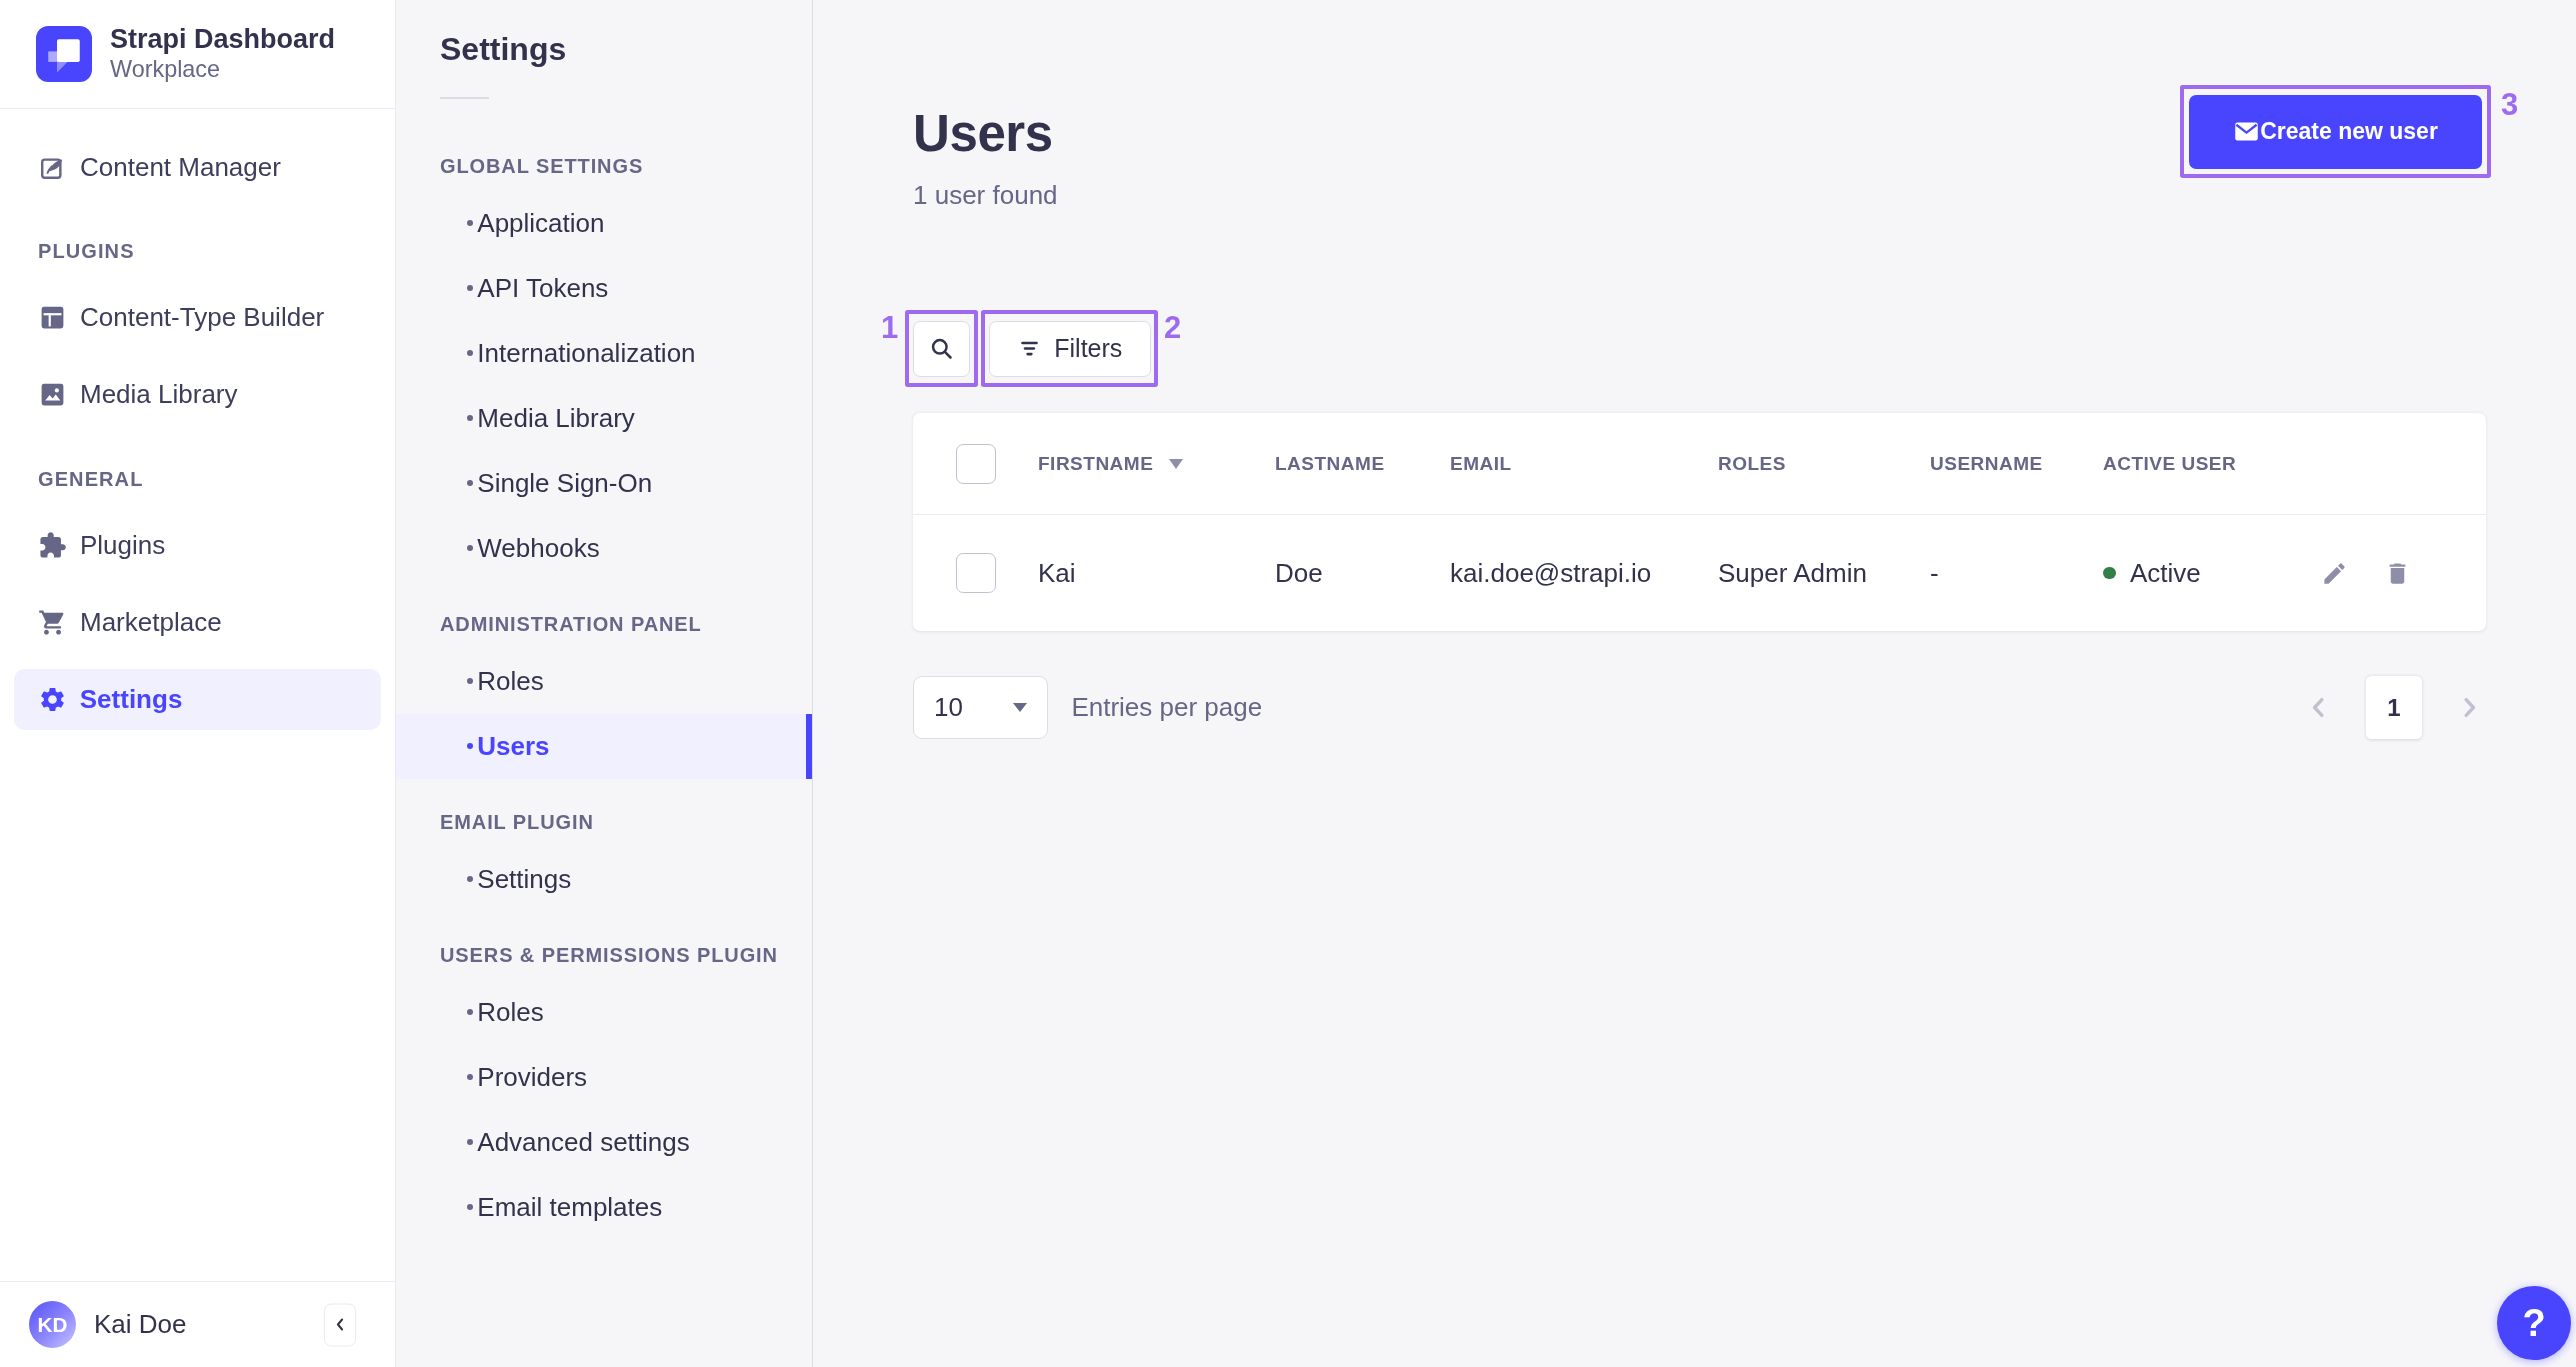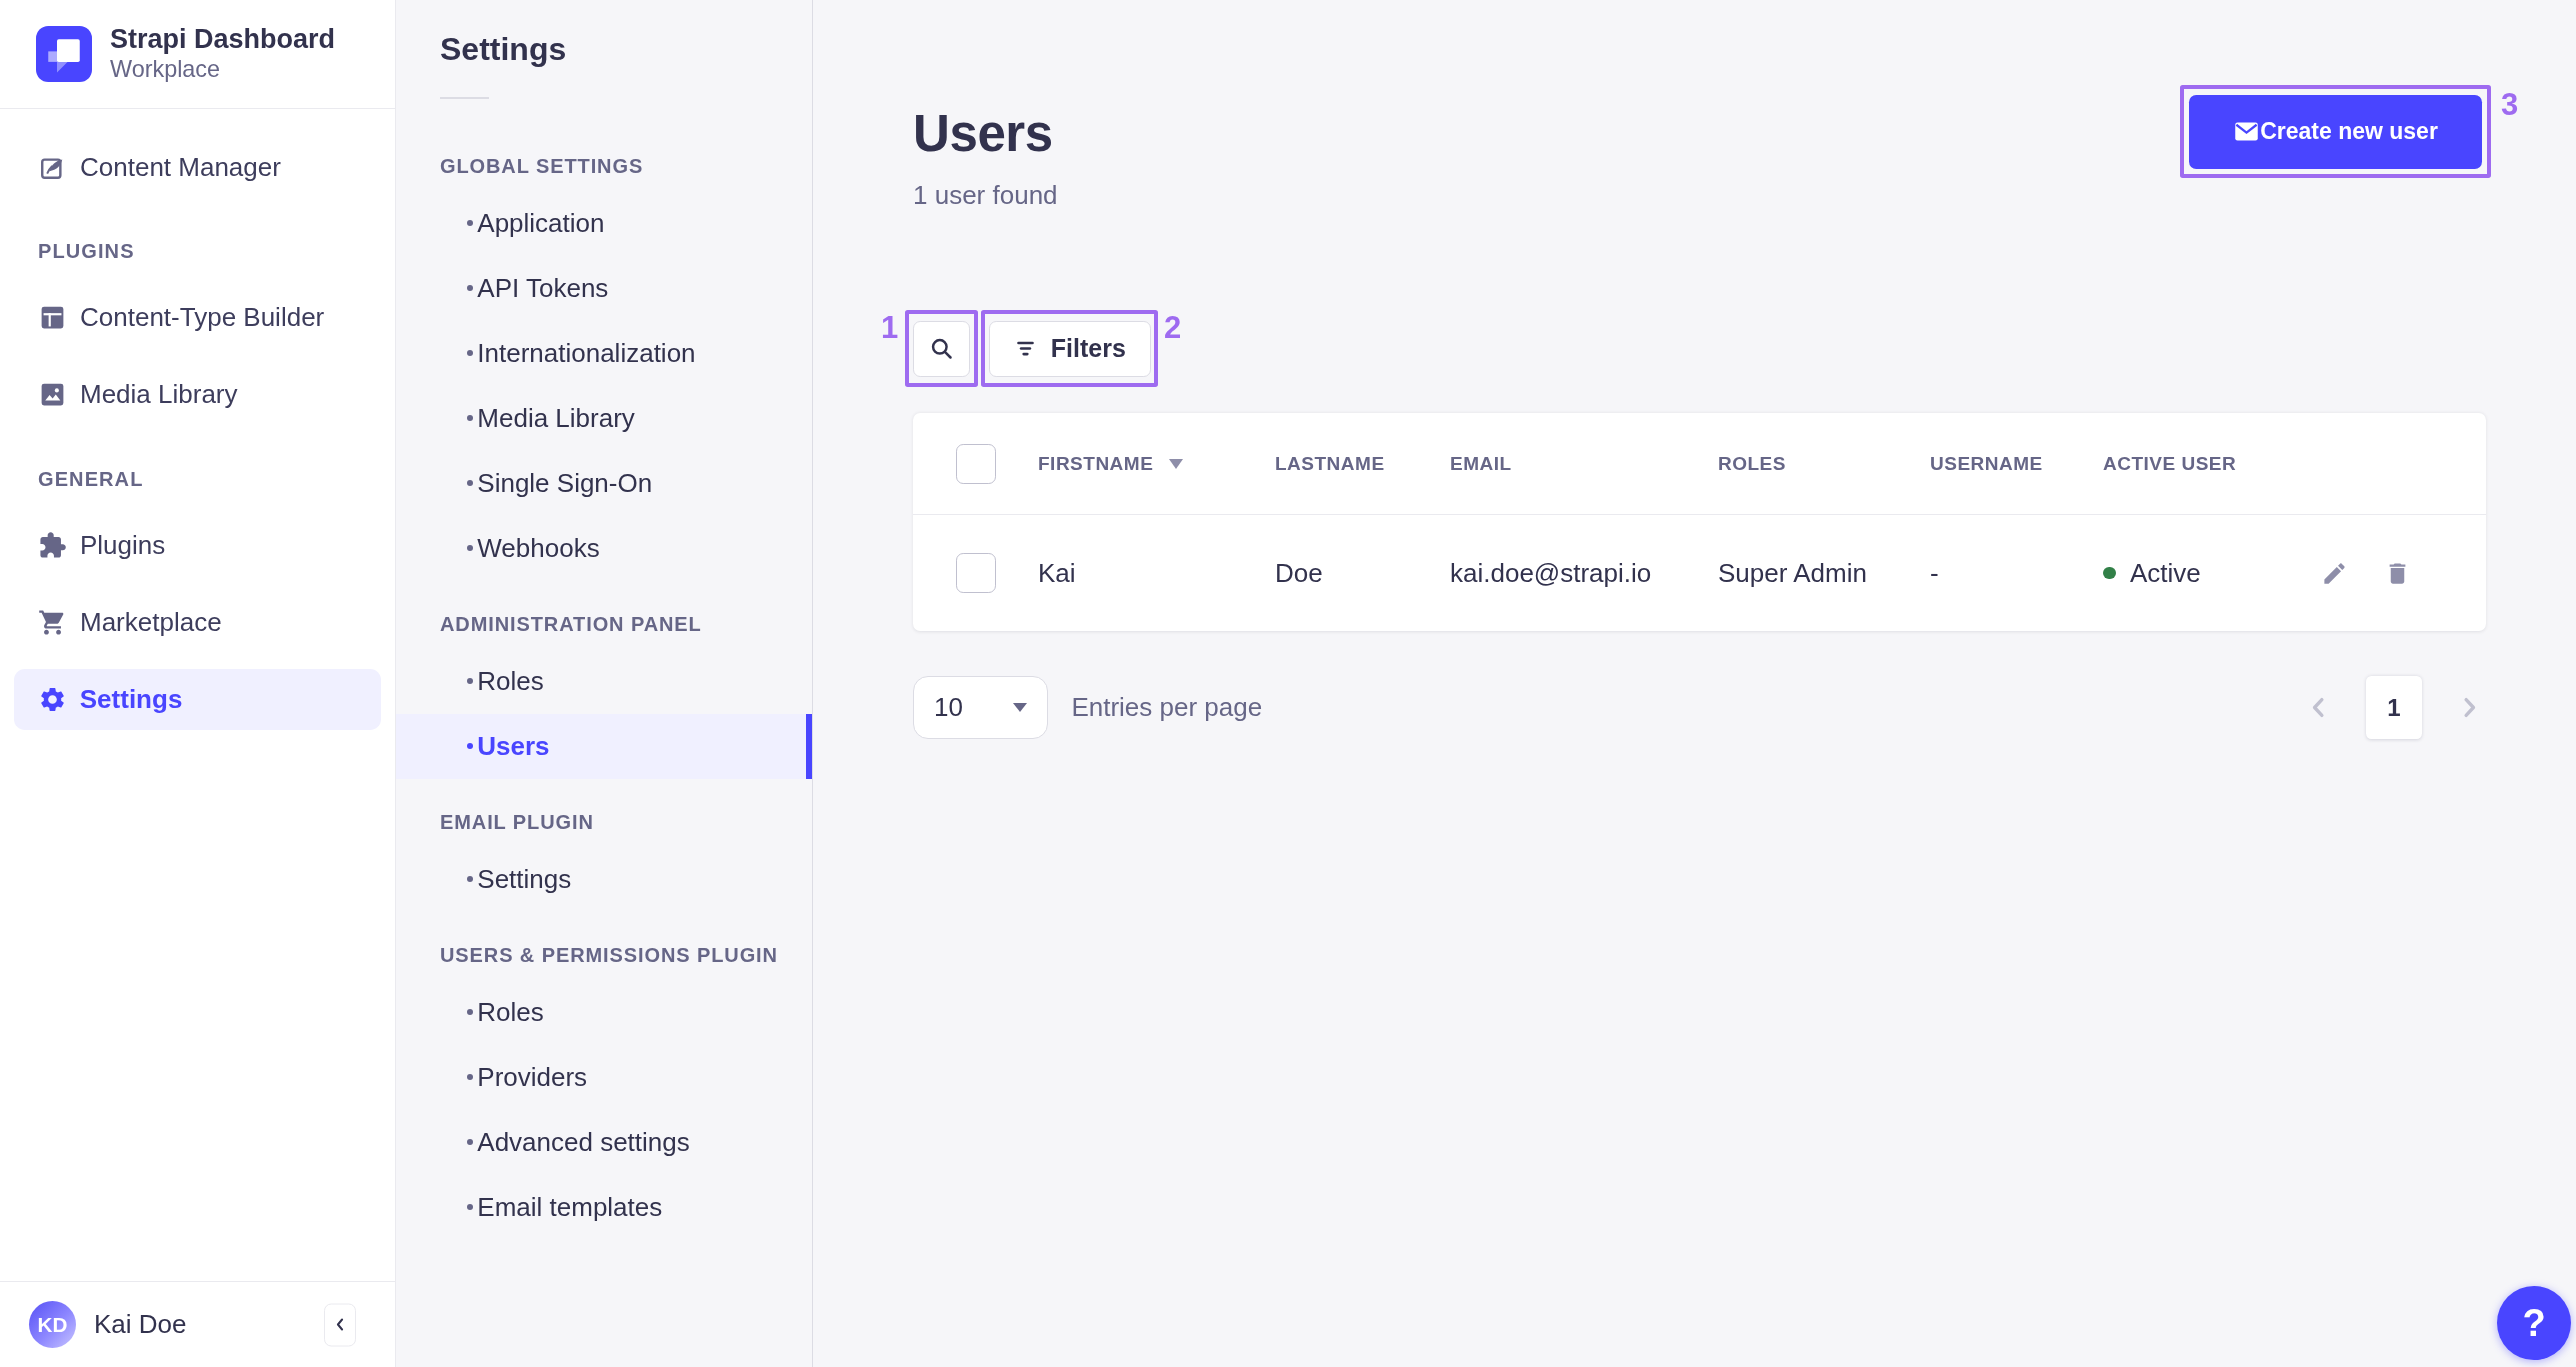--- a/index.html
+++ b/index.html
@@ -39,39 +39,39 @@
   
   .main{position:absolute;left:813px;top:0;width:1763px;height:100%;}
   .page-title{position:absolute;left:100px;top:104px;font-size:51px;font-weight:700;color:#32324d;letter-spacing:-0.4px;}
   .page-subtitle{position:absolute;left:100px;top:180px;font-size:26px;color:#666687;}
 
   .ann-box{position:absolute;border:4.5px solid #9e6bf0;border-radius:2.7px;display:flex;align-items:center;justify-content:center;box-sizing:border-box;}
   .ann-num{position:absolute;color:#9e6bf0;font-size:31px;font-weight:700;line-height:1;}
 
   .create-btn{width:293px;height:74px;background:#4945ff;border:none;border-radius:7.2px;display:flex;align-items:center;justify-content:center;gap:0;color:#fff;font-size:23px;font-weight:700;cursor:pointer;font-family:inherit;}
   .icon-btn{width:57px;height:56px;background:#fff;border:1.8px solid #dcdce4;border-radius:7.2px;display:flex;align-items:center;justify-content:center;cursor:pointer;box-sizing:border-box;}
-  .filters-btn{width:162px;height:56px;background:#fff;border:1.8px solid #dcdce4;border-radius:7.2px;display:flex;align-items:center;justify-content:center;gap:12.6px;font-size:25px;font-weight:700;color:#32324d;cursor:pointer;box-sizing:border-box;font-family:inherit;}
+  .filters-btn{width:162px;height:56px;background:#fff;border:1.8px solid #dcdce4;border-radius:7.2px;display:flex;align-items:center;justify-content:center;gap:12.6px;font-size:25px;font-weight:400;color:#32324d;cursor:pointer;box-sizing:border-box;font-family:inherit;}
 
   .table-card{position:absolute;left:100px;top:413px;width:1573px;height:218px;background:#fff;border-radius:7.2px;box-shadow:0 0.9px 3.6px rgba(33,33,52,.1);}
   .tgrid{display:grid;grid-template-columns:125px 237px 175px 268px 212px 173px 198px 185px;align-items:center;}
   .thead{height:101px;}
   .th{font-size:19px;font-weight:700;letter-spacing:0.5px;color:#666687;}
   .th-first{padding-left:43px;}
   .th-sort{display:flex;align-items:center;gap:16px;}
   .sort-caret{width:0;height:0;border-left:7.2px solid transparent;border-right:7.2px solid transparent;border-top:10px solid #8e8ea9;}
   .trow{height:116px;border-top:1.8px solid #eaeaef;font-size:26px;color:#32324d;}
   .checkbox{width:40px;height:40px;border:1.8px solid #c0c0cf;border-radius:7.2px;background:#fff;box-sizing:border-box;cursor:pointer;}
   .cell-first{padding-left:43px;}
   .active-cell{display:flex;align-items:center;gap:14.4px;}
   .status-dot{width:12.6px;height:12.6px;border-radius:50%;background:#328048;}
   .row-actions{display:flex;align-items:center;gap:36px;padding-left:20px;}
   .row-actions .aicon{width:27px;height:27px;color:#8e8ea9;display:flex;cursor:pointer;}
 
   .pag-left{position:absolute;left:100px;top:676px;height:63px;display:flex;align-items:center;}
-  .page-size-select{width:135px;height:63px;background:#fff;border:1.8px solid #dcdce4;border-radius:15px;display:flex;align-items:center;justify-content:space-between;padding:0 20px;box-sizing:border-box;font-size:26px;color:#32324d;cursor:pointer;}
+  .page-size-select{width:135px;height:63px;background:#fff;border:1.8px solid #dcdce4;border-radius:9px;display:flex;align-items:center;justify-content:space-between;padding:0 20px;box-sizing:border-box;font-size:26px;color:#32324d;cursor:pointer;}
   .select-caret{width:0;height:0;border-left:7.2px solid transparent;border-right:7.2px solid transparent;border-top:9px solid #666687;}
   .entries-label{margin-left:23.4px;font-size:26px;color:#666687;}
   .pag-right{position:absolute;right:93px;top:676px;height:63px;display:flex;align-items:center;gap:34px;}
   .pag-chev{width:27px;height:27px;color:#c0c0cf;display:flex;cursor:pointer;}
   .page-card{width:56px;height:63px;background:#fff;border-radius:5.4px;box-shadow:0 0.9px 3.6px rgba(26,26,67,.15);display:flex;align-items:center;justify-content:center;font-size:24px;font-weight:600;color:#32324d;cursor:pointer;}
 
   .help-fab{position:absolute;left:2497px;top:1286px;width:74px;height:74px;border-radius:50%;background:#4945ff;color:#fff;font-size:38px;font-weight:700;display:flex;align-items:center;justify-content:center;cursor:pointer;box-shadow:0 1.8px 9px rgba(73,69,255,.4);}
 </style>
 </head>
 <body>

